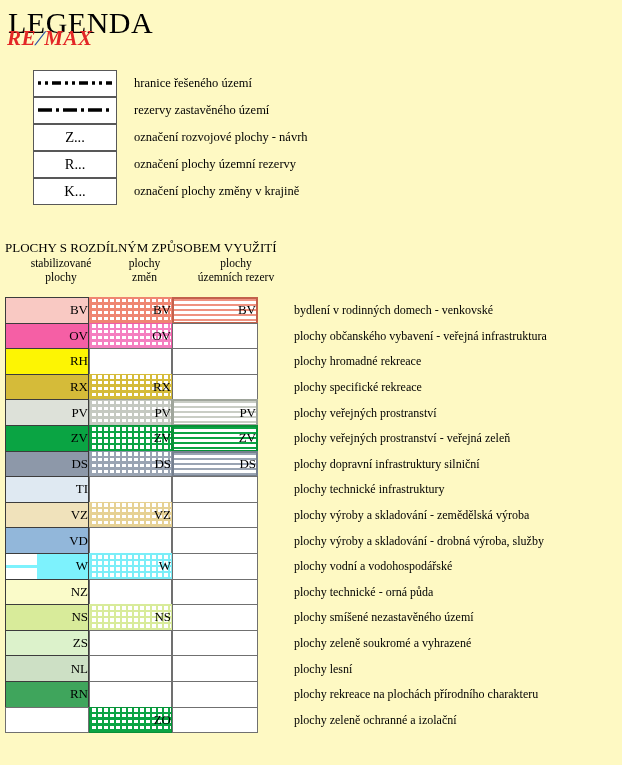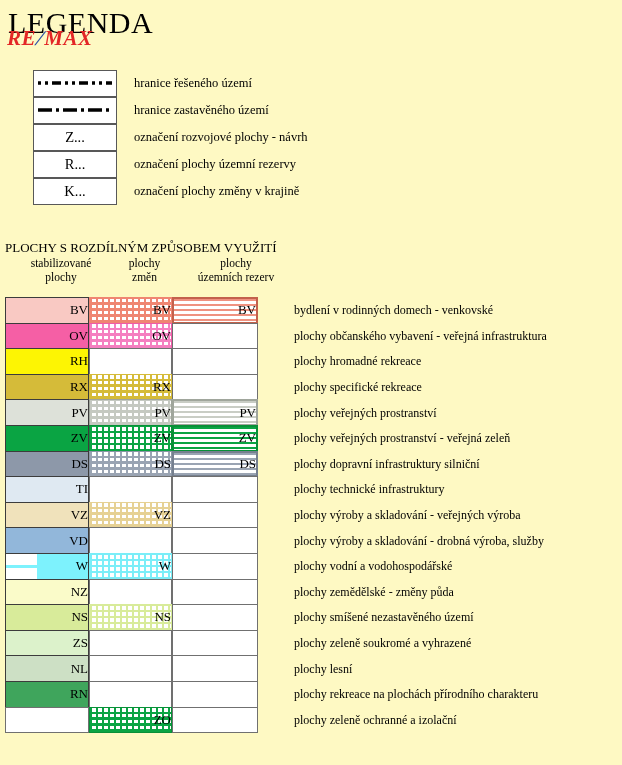--- a/index.html
+++ b/index.html
@@ -55,21 +55,21 @@
           </svg>
         </div>
         <div class="b-label">hranice řešeného území</div>
       </div>
       <div class="b-row">
         <div class="b-cell">
           <svg width="78" height="10">
             <line x1="2" y1="5" x2="76" y2="5" stroke="#000" stroke-width="3.5" stroke-dasharray="14 4 3 4"></line>
           </svg>
         </div>
-        <div class="b-label">hranice zastavěného území</div>
+        <div class="b-label">rezervy zastavěného území</div>
       </div>
       <div class="b-row">
         <div class="b-cell">
           <span class="b-code">Z...</span>
         </div>
         <div class="b-label">označení rozvojové plochy - návrh</div>
       </div>
       <div class="b-row">
         <div class="b-cell">
           <span class="b-code">R...</span>
@@ -162,41 +162,41 @@
       <div class="cell empty"></div>
       <div class="cell empty"></div>
       <div class="desc">plochy technické infrastruktury</div>
       <div class="cell solid" style="--c: #f0e2bb;">
         <span>VZ</span>
       </div>
       <div class="cell grid" style="--c: #e6d194;">
         <span>VZ</span>
       </div>
       <div class="cell empty"></div>
-      <div class="desc">plochy výroby a skladování - veřejných výroba</div>
+      <div class="desc">plochy výroby a skladování - zemědělská výroba</div>
       <div class="cell solid" style="--c: #92b7da;">
         <span>VD</span>
       </div>
       <div class="cell empty"></div>
       <div class="cell empty"></div>
       <div class="desc">plochy výroby a skladování -  drobná výroba, služby</div>
       <div class="cell water" style="--c: #7df2fd;">
         <span>W</span>
       </div>
       <div class="cell grid" style="--c: #7beef8;">
         <span>W</span>
       </div>
       <div class="cell empty"></div>
       <div class="desc">plochy vodní a vodohospodářské</div>
       <div class="cell solid" style="--c: #fafbc9;">
         <span>NZ</span>
       </div>
       <div class="cell empty"></div>
       <div class="cell empty"></div>
-      <div class="desc">plochy zemědělské - změny půda</div>
+      <div class="desc">plochy technické - orná půda</div>
       <div class="cell solid" style="--c: #d8eb9a;">
         <span>NS</span>
       </div>
       <div class="cell grid" style="--c: #d8eb9a;">
         <span>NS</span>
       </div>
       <div class="cell empty"></div>
       <div class="desc">plochy smíšené nezastavěného území</div>
       <div class="cell solid" style="--c: #dcf2cb;">
         <span>ZS</span>

